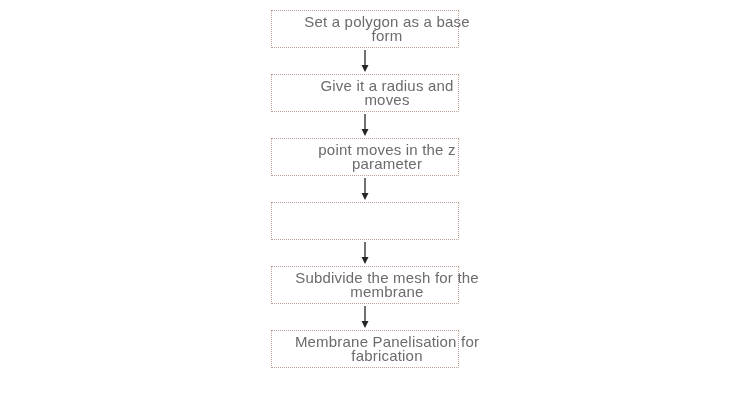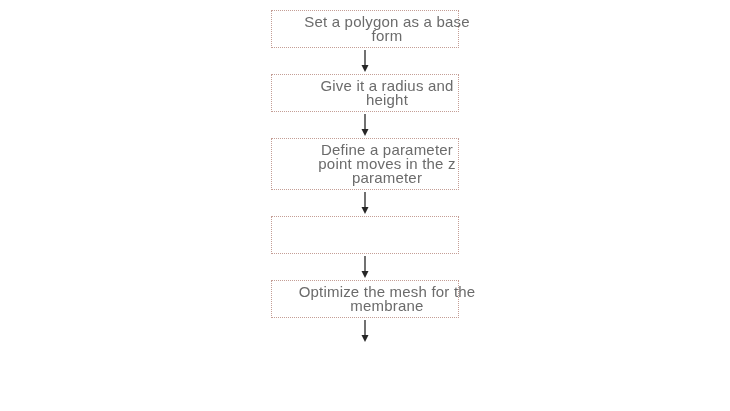--- a/index.html
+++ b/index.html
@@ -58,32 +58,31 @@
 
   <div class="arrow-wrap">
     <svg width="12" height="22" viewBox="0 0 12 22">
       <line x1="6" y1="0" x2="6" y2="16" stroke="#262626" stroke-width="1.3"></line>
       <polygon points="6,22 2.5,15 9.5,15" fill="#262626"></polygon>
     </svg>
   </div>
 
   <div class="flow-box">
     <div class="line">Give it a radius and</div>
-    <div class="line">height</div>
+    <div class="line">moves</div>
   </div>
 
   <div class="arrow-wrap">
     <svg width="12" height="22" viewBox="0 0 12 22">
       <line x1="6" y1="0" x2="6" y2="16" stroke="#262626" stroke-width="1.3"></line>
       <polygon points="6,22 2.5,15 9.5,15" fill="#262626"></polygon>
     </svg>
   </div>
 
   <div class="flow-box">
-    <div class="line">Define a parameter</div>
     <div class="line">point moves in the z</div>
     <div class="line">parameter</div>
   </div>
 
   <div class="arrow-wrap">
     <svg width="12" height="22" viewBox="0 0 12 22">
       <line x1="6" y1="0" x2="6" y2="16" stroke="#262626" stroke-width="1.3"></line>
       <polygon points="6,22 2.5,15 9.5,15" fill="#262626"></polygon>
     </svg>
   </div>
@@ -92,25 +91,29 @@
   </div>
 
   <div class="arrow-wrap">
     <svg width="12" height="22" viewBox="0 0 12 22">
       <line x1="6" y1="0" x2="6" y2="16" stroke="#262626" stroke-width="1.3"></line>
       <polygon points="6,22 2.5,15 9.5,15" fill="#262626"></polygon>
     </svg>
   </div>
 
   <div class="flow-box">
-    <div class="line">Optimize the mesh for the</div>
+    <div class="line">Subdivide the mesh for the</div>
     <div class="line">membrane</div>
   </div>
 
   <div class="arrow-wrap">
     <svg width="12" height="22" viewBox="0 0 12 22">
       <line x1="6" y1="0" x2="6" y2="16" stroke="#262626" stroke-width="1.3"></line>
       <polygon points="6,22 2.5,15 9.5,15" fill="#262626"></polygon>
     </svg>
   </div>
 
+  <div class="flow-box">
+    <div class="line">Membrane Panelisation for</div>
+    <div class="line">fabrication</div>
+  </div>
 
 </div>
 
 </body></html>

